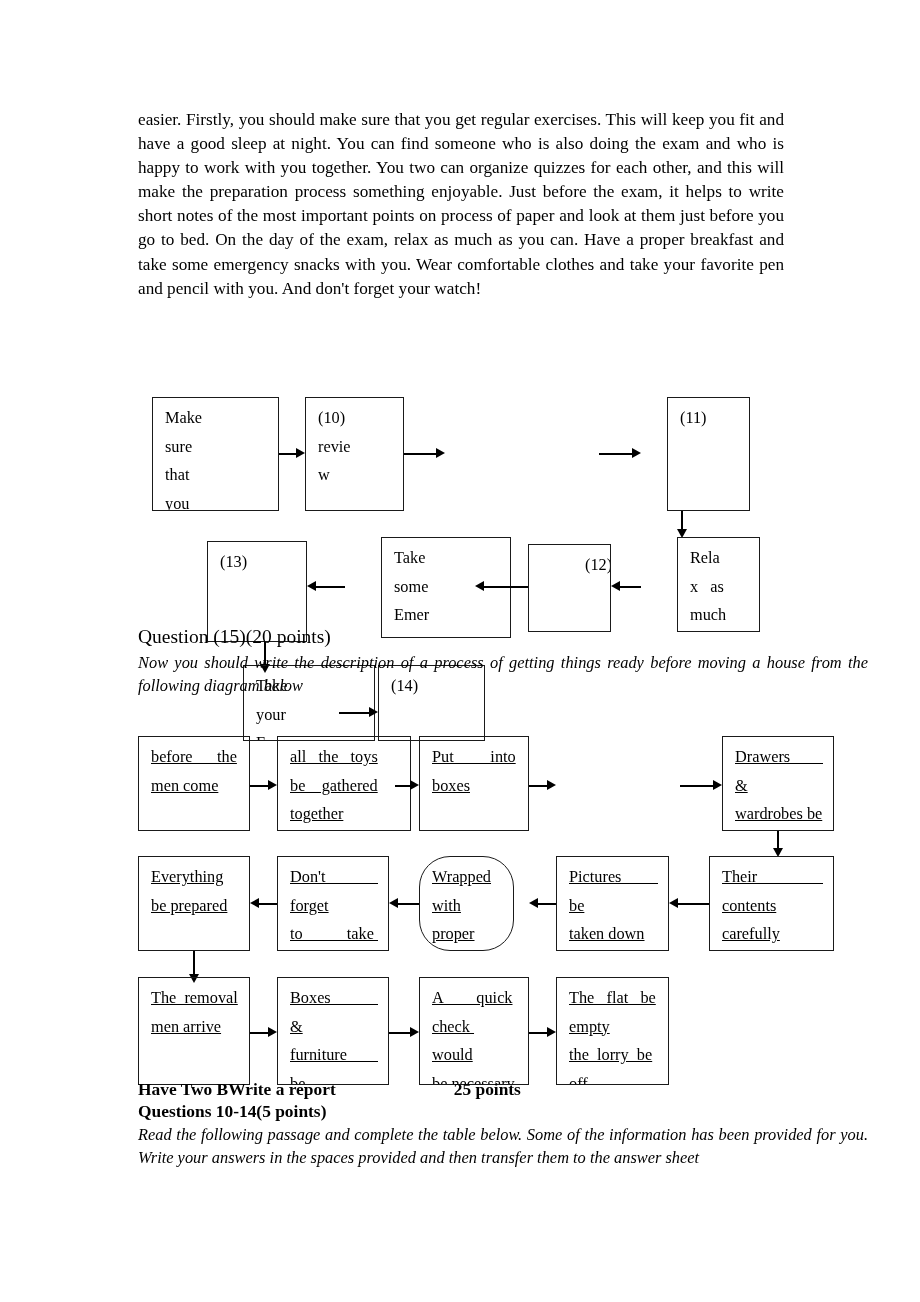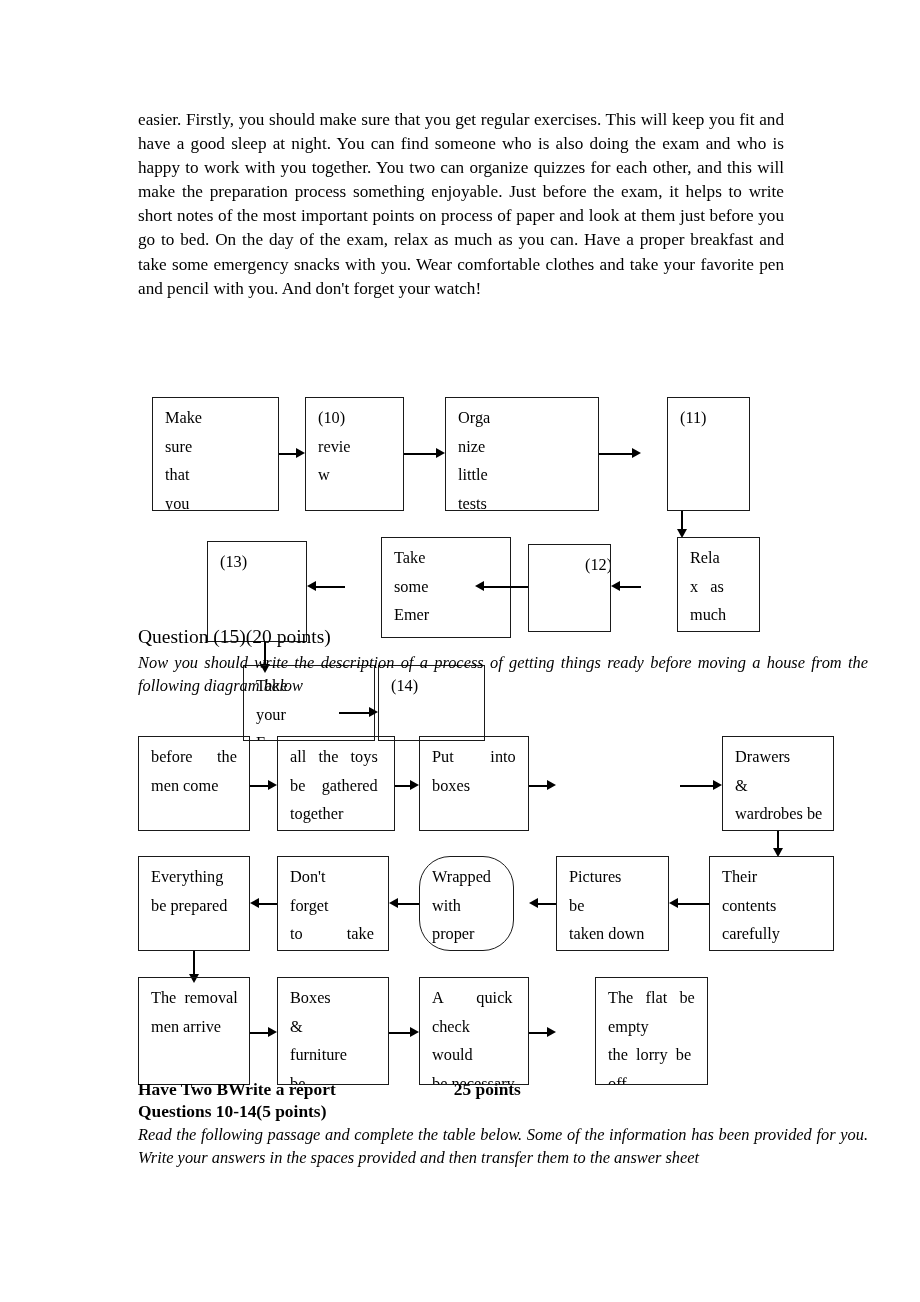--- a/index.html
+++ b/index.html
@@ -94,20 +94,21 @@
     line-height: 28.5px;
     padding: 6px 0 0 12px;
     display: block;
     text-align: justify;
     text-align-last: left;
     padding-right: 10px;
   }
   .fbox.just .txt {
     text-align: justify;
     text-align-last: left;
+    text-decoration: underline;
   }
   .fbox .txt.stack {
     text-align: left;
   }
   
   .fbox.clip { overflow: hidden; margin-left: 36px; }
 
   
   .hline, .vline {
     position: absolute;
@@ -146,23 +147,20 @@
   <div class="para">easier. Firstly, you should make sure that you get regular exercises. This will keep you fit and have a good sleep at night. You can find someone who is also doing the exam and who is happy to work with you together. You two can organize quizzes for each other, and this will make the preparation process something enjoyable. Just before the exam, it helps to write short notes of the most important points on process of paper and look at them just before you go to bed. On the day of the exam, relax as much as you can. Have a proper breakfast and take some emergency snacks with you. Wear comfortable clothes and take your favorite pen and pencil with you. And don't forget your watch!</div>
 
   <div class="layer-chart1">
 
     <div class="fbox" style="left:152px; top:397px; width:127px; height:114px;">
       <span class="txt stack">Make<br>sure<br>that<br>you</span>
     </div>
     <div class="fbox" style="left:305px; top:397px; width:99px; height:114px;">
       <span class="txt stack">(10)<br>revie<br>w</span>
     </div>
-    <div class="fbox" style="left:445px; top:397px; width:154px; height:114px;">
-      <span class="txt stack">Orga<br>nize<br>little<br>tests</span>
-    </div>
     <div class="fbox" style="left:667px; top:397px; width:83px; height:114px;">
       <span class="txt stack">(11)</span>
     </div>
 
     <div class="hline" style="left:279px; top:453px; width:17px;"></div>
     <div class="arrow-r" style="left:296px; top:448px;"></div>
     <div class="hline" style="left:404px; top:453px; width:32px;"></div>
     <div class="arrow-r" style="left:436px; top:448px;"></div>
     <div class="hline" style="left:599px; top:453px; width:33px;"></div>
     <div class="arrow-r" style="left:632px; top:448px;"></div>
@@ -206,21 +204,21 @@
   <div class="layer-text">
     <div class="q15-title">Question (15)(20 points)</div>
     <div class="q15-instr">Now you should write the description of a process of getting things ready before moving a house from the following diagram below</div>
   </div>
 
   <div class="layer-chart2">
 
     <div class="fbox just" style="left:138px; top:736px; width:112px; height:95px;">
       <span class="txt">before&nbsp;&nbsp;&nbsp;&nbsp;&nbsp;&nbsp;the<br>men come</span>
     </div>
-    <div class="fbox just" style="left:277px; top:736px; width:118px; height:95px;">
+    <div class="fbox just" style="left:277px; top:736px; width:134px; height:95px;">
       <span class="txt">all&nbsp;&nbsp; the&nbsp;&nbsp; toys<br>be&nbsp;&nbsp;&nbsp; gathered<br>together</span>
     </div>
     <div class="fbox just" style="left:419px; top:736px; width:110px; height:95px;">
       <span class="txt">Put&nbsp;&nbsp;&nbsp;&nbsp;&nbsp;&nbsp;&nbsp;&nbsp; into<br>boxes</span>
     </div>
     <div class="fbox just" style="left:722px; top:736px; width:112px; height:95px;">
       <span class="txt">Drawers&nbsp;&nbsp;&nbsp;&nbsp;&nbsp; &amp;<br>wardrobes be<br>emptied</span>
     </div>
 
     <div class="hline" style="left:250px; top:785px; width:18px;"></div>
@@ -265,21 +263,21 @@
 
     <div class="fbox just" style="left:138px; top:977px; width:112px; height:108px;">
       <span class="txt">The&nbsp; removal<br>men arrive</span>
     </div>
     <div class="fbox just" style="left:277px; top:977px; width:112px; height:108px;">
       <span class="txt">Boxes&nbsp;&nbsp;&nbsp;&nbsp;&nbsp;&nbsp;&nbsp;&nbsp; &amp;<br>furniture&nbsp;&nbsp;&nbsp;&nbsp; be<br>loaded</span>
     </div>
     <div class="fbox just" style="left:419px; top:977px; width:110px; height:108px;">
       <span class="txt">A&nbsp;&nbsp;&nbsp;&nbsp;&nbsp;&nbsp;&nbsp; quick<br>check&nbsp; would<br>be necessary</span>
     </div>
-    <div class="fbox just" style="left:556px; top:977px; width:113px; height:108px;margin-left:39px;">
+    <div class="fbox just" style="left:556px; top:977px; width:113px; height:108px;">
       <span class="txt">The&nbsp;&nbsp; flat&nbsp;&nbsp; be<br>empty<br>the&nbsp; lorry&nbsp; be<br>off</span>
     </div>
 
     <div class="hline" style="left:250px; top:1032px; width:18px;"></div>
     <div class="arrow-r" style="left:268px; top:1027px;"></div>
     <div class="hline" style="left:389px; top:1032px; width:21px;"></div>
     <div class="arrow-r" style="left:410px; top:1027px;"></div>
     <div class="hline" style="left:529px; top:1032px; width:18px;"></div>
     <div class="arrow-r" style="left:547px; top:1027px;"></div>
   </div>

